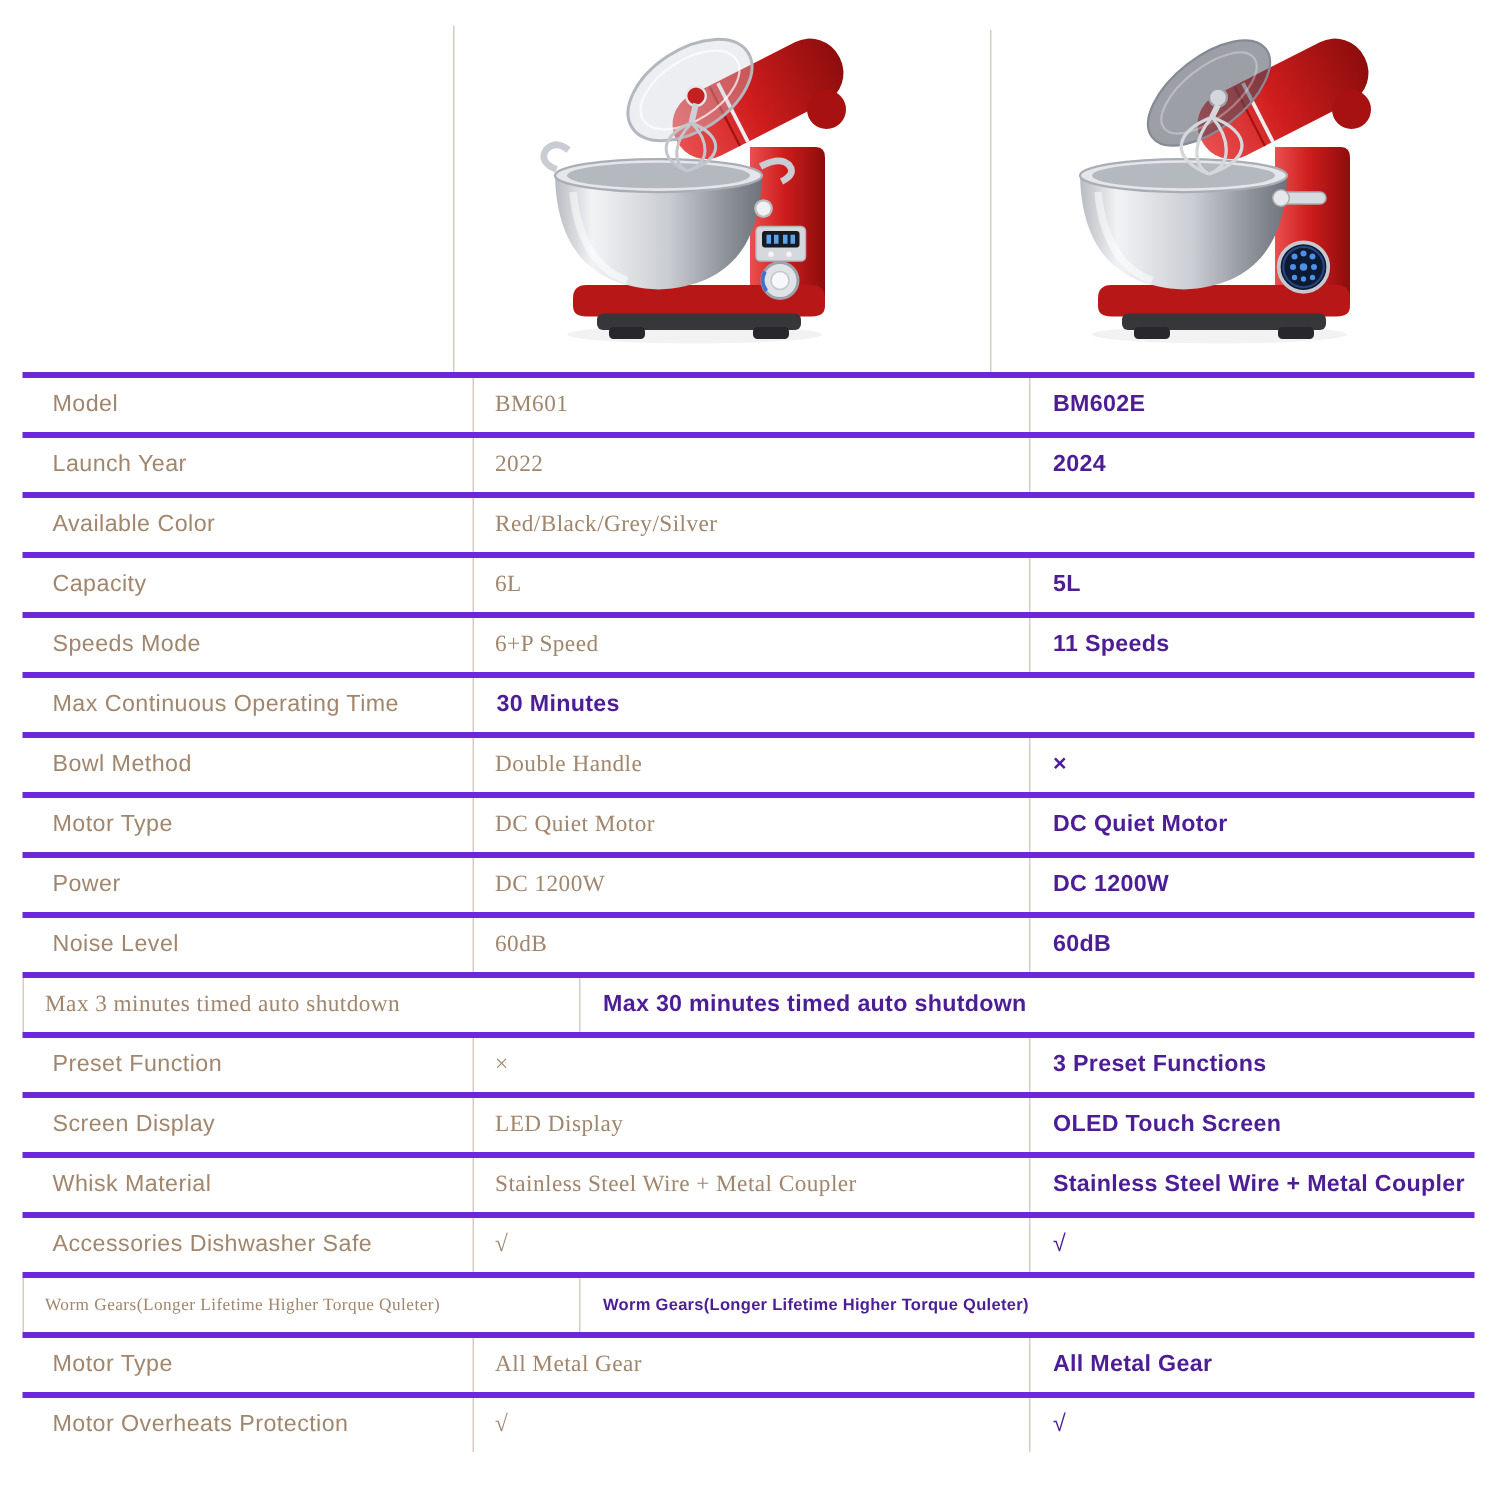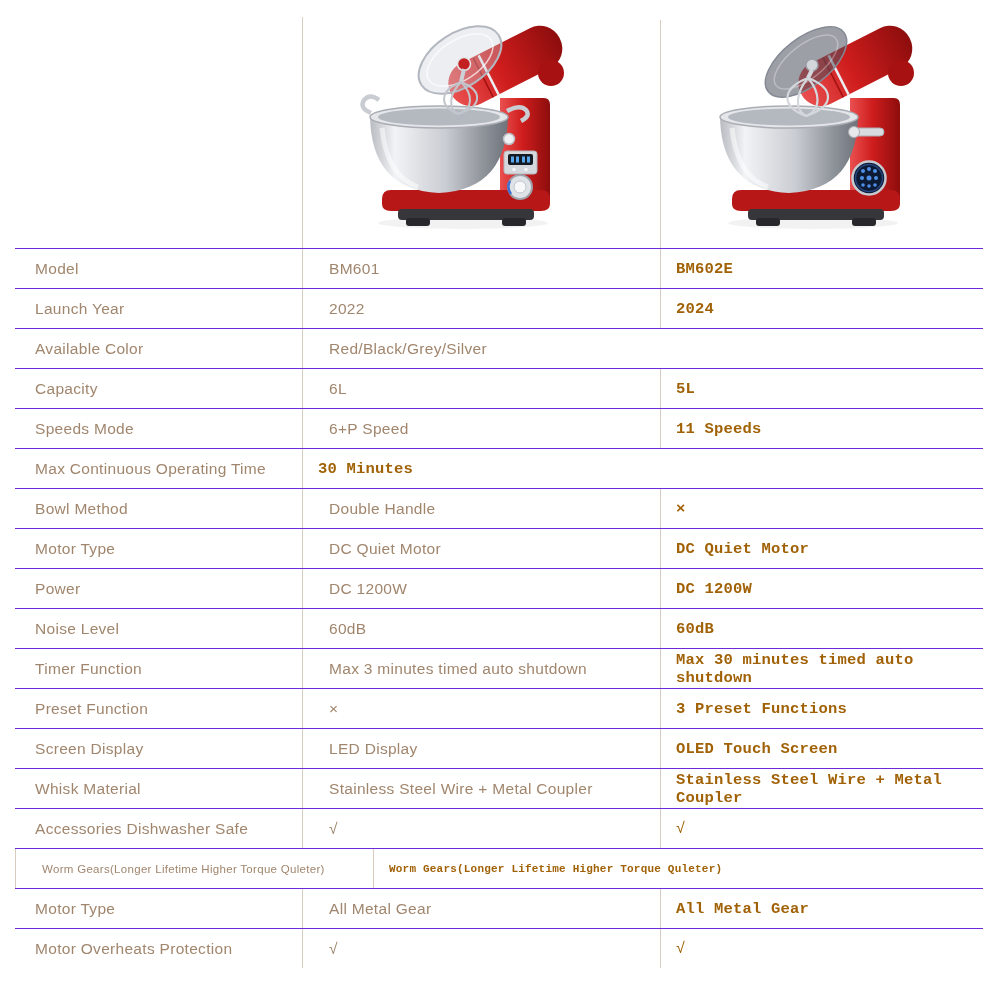--- a/index.html
+++ b/index.html
@@ -9,26 +9,26 @@
   }
   .vline{position:absolute;width:1px;background:#d8ccbf;}
   #vl1{left:302px;top:17px;height:231px;}
   #vl2{left:660px;top:20px;height:228px;}
   .mixer{position:absolute;top:10px;}
   #mixer1{left:358px;}
   #mixer2{left:708px;}
   #spec-table{position:absolute;left:15px;top:248px;width:968px;}
   .row{
     display:flex;height:40px;box-sizing:border-box;
-    border-top:1px solid #6d28d9;align-items:flex-start;
+    border-top:4px solid #6d28d9;align-items:flex-start;gap:13px;
   }
   .row>div{display:flex;align-items:center;box-sizing:border-box;height:100%;}
   .c1{width:287px;padding-left:20px;font-size:15.5px;color:#a1866e;letter-spacing:.3px;}
-  .c2{width:358px;padding-left:26px;border-left:1px solid #d8ccbf;font-size:15.5px;color:#a1866e;letter-spacing:.3px;}
-  .c3{flex:1;padding-left:15px;border-left:1px solid #d8ccbf;font-size:15.5px;color:#a16207;font-weight:700;letter-spacing:.2px;font-family:Liberation Mono, monospace;}
+  .c2{width:358px;padding-left:14px;border-left:1px solid #d8ccbf;font-size:15.5px;color:#a1866e;letter-spacing:.3px;font-family:Liberation Serif, serif;}
+  .c3{flex:1;padding-left:15px;border-left:1px solid #d8ccbf;font-size:15.5px;color:#4c1d95;font-weight:700;letter-spacing:.2px;}
   .row.small .c2{font-size:11.5px;}
   .row.small .c3{font-size:11px;}
   .c3.lt{font-weight:400;}
 </style>
 </head>
 <body>
 
 <div class="vline" id="vl1"></div>
 <div class="vline" id="vl2"></div>
 
@@ -223,21 +223,20 @@
     <div class="c1">Power</div>
     <div class="c2">DC 1200W</div>
     <div class="c3">DC 1200W</div>
   </div>
     <div class="row">
     <div class="c1">Noise Level</div>
     <div class="c2">60dB</div>
     <div class="c3">60dB</div>
   </div>
     <div class="row">
-    <div class="c1">Timer Function</div>
     <div class="c2">Max 3 minutes timed auto shutdown</div>
     <div class="c3">Max 30 minutes timed auto shutdown</div>
   </div>
     <div class="row">
     <div class="c1">Preset Function</div>
     <div class="c2">×</div>
     <div class="c3">3 Preset Functions</div>
   </div>
     <div class="row">
     <div class="c1">Screen Display</div>

